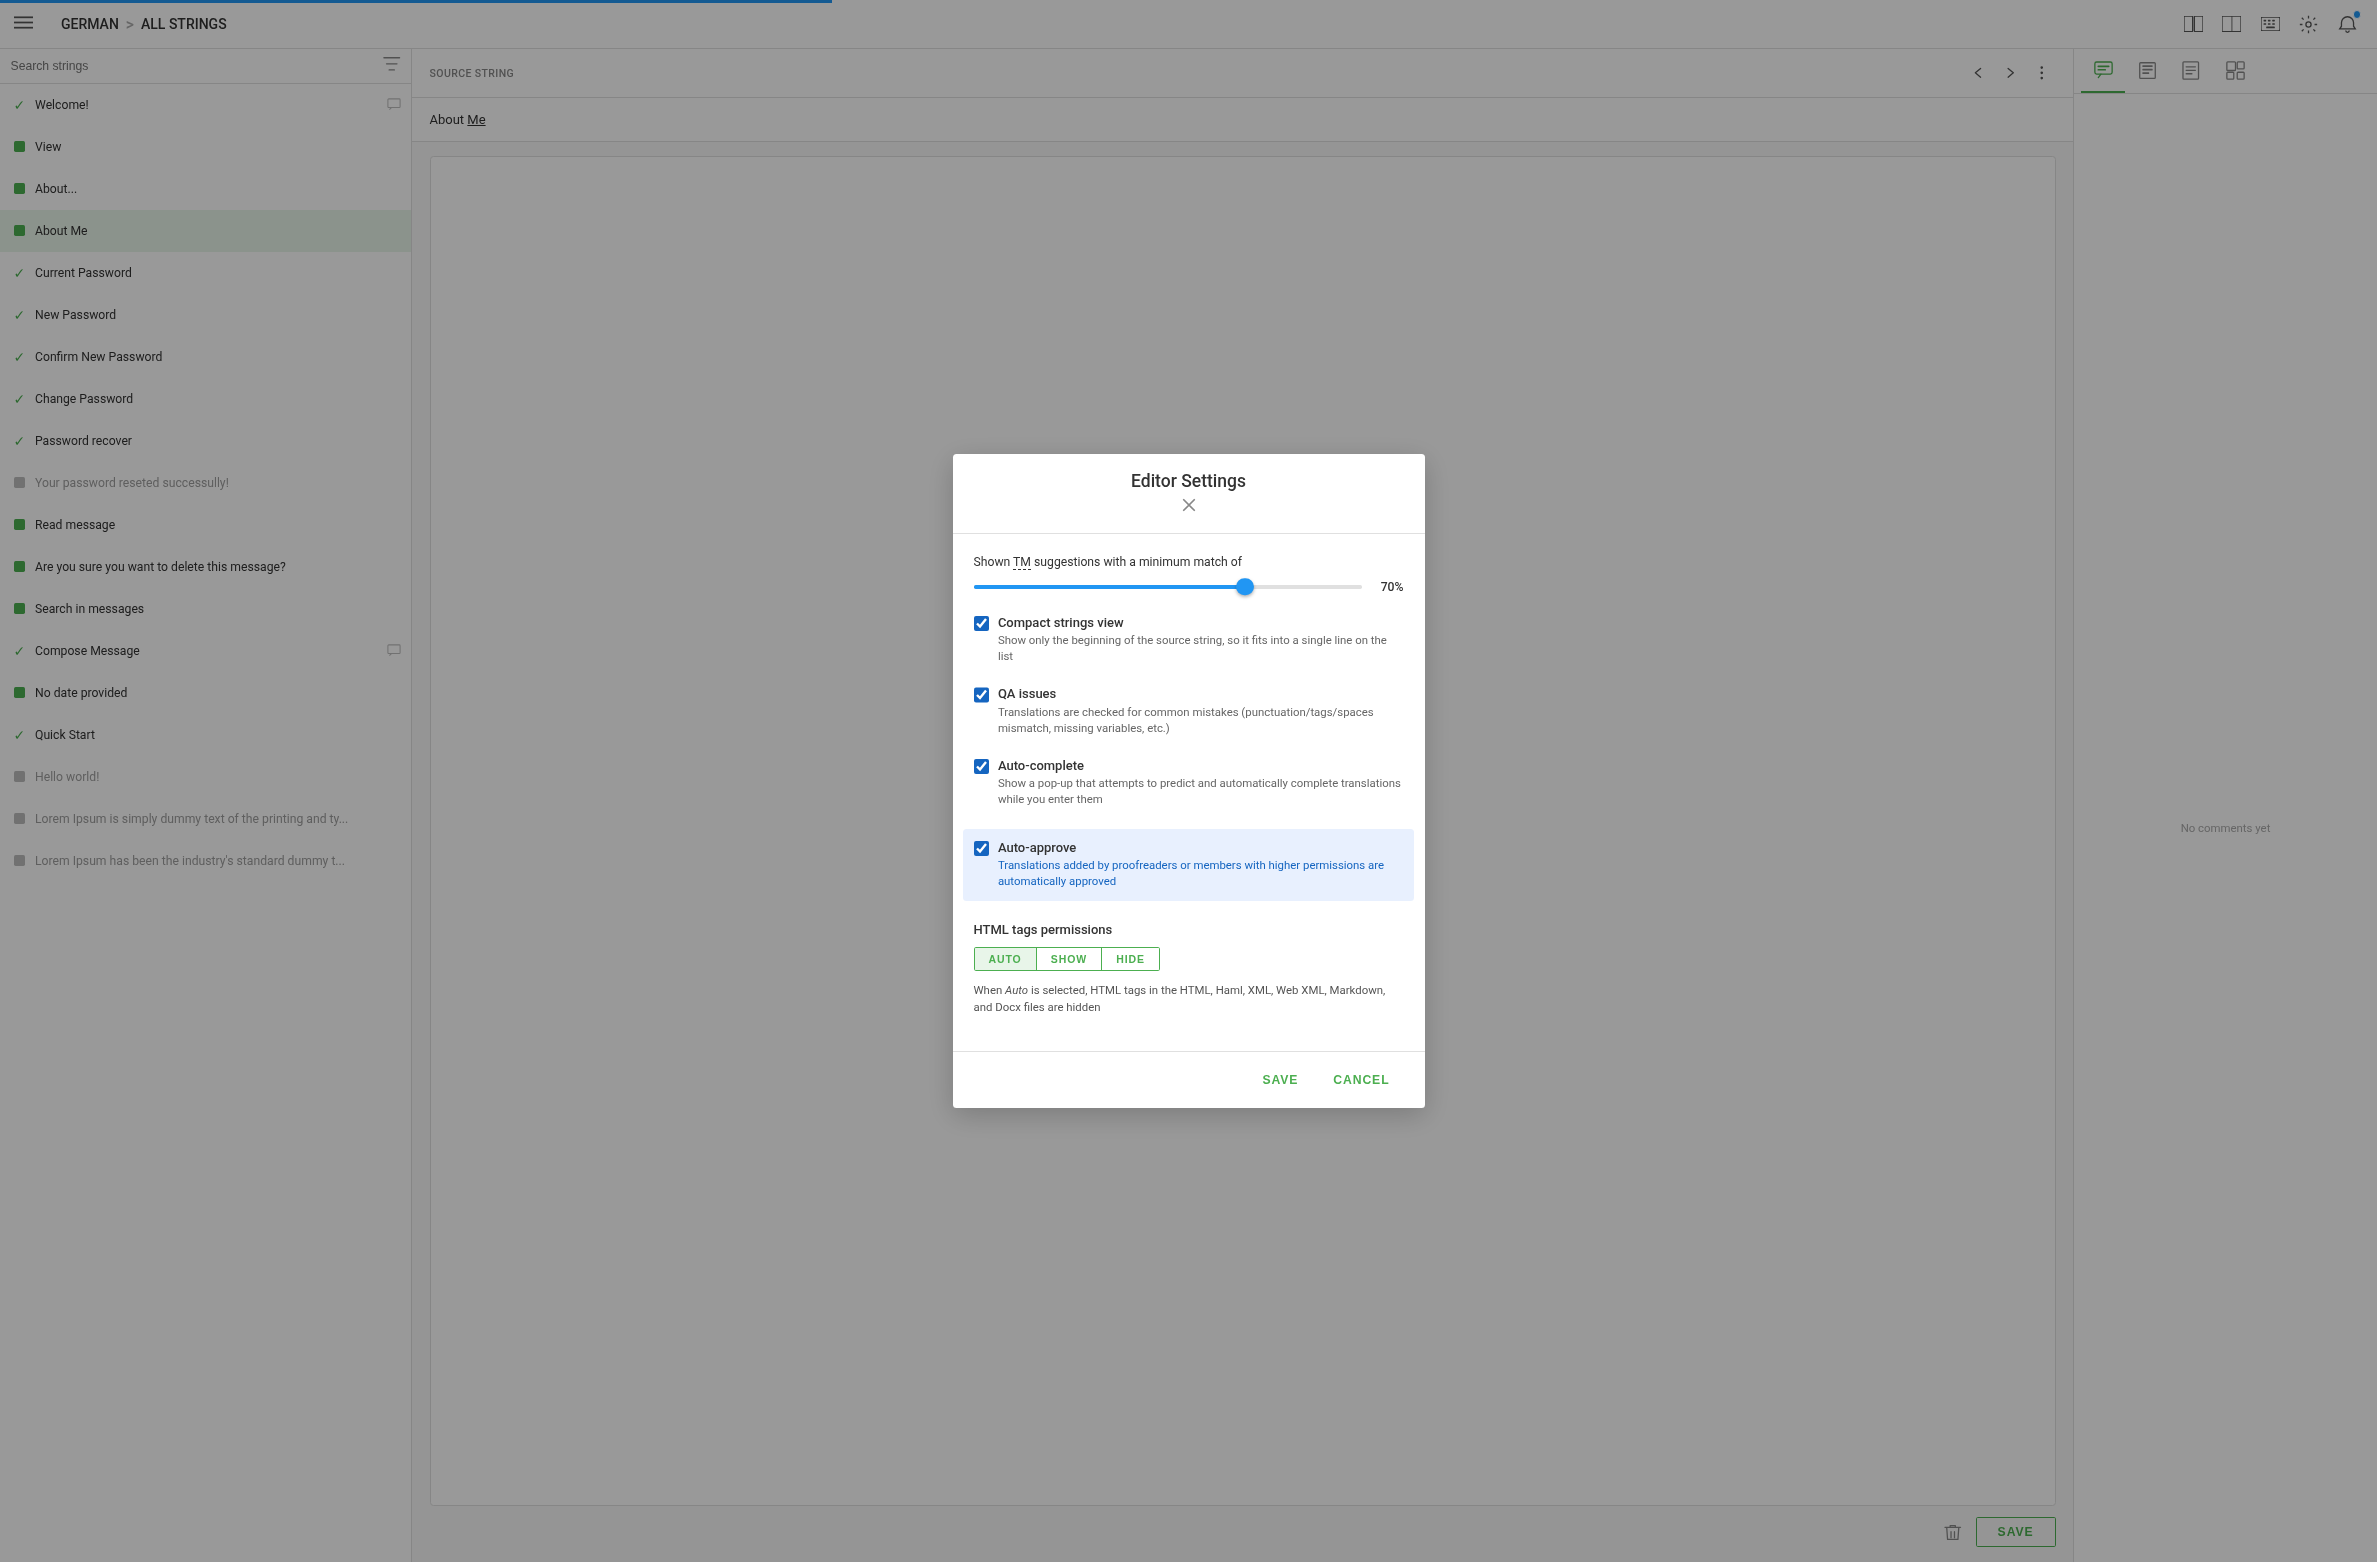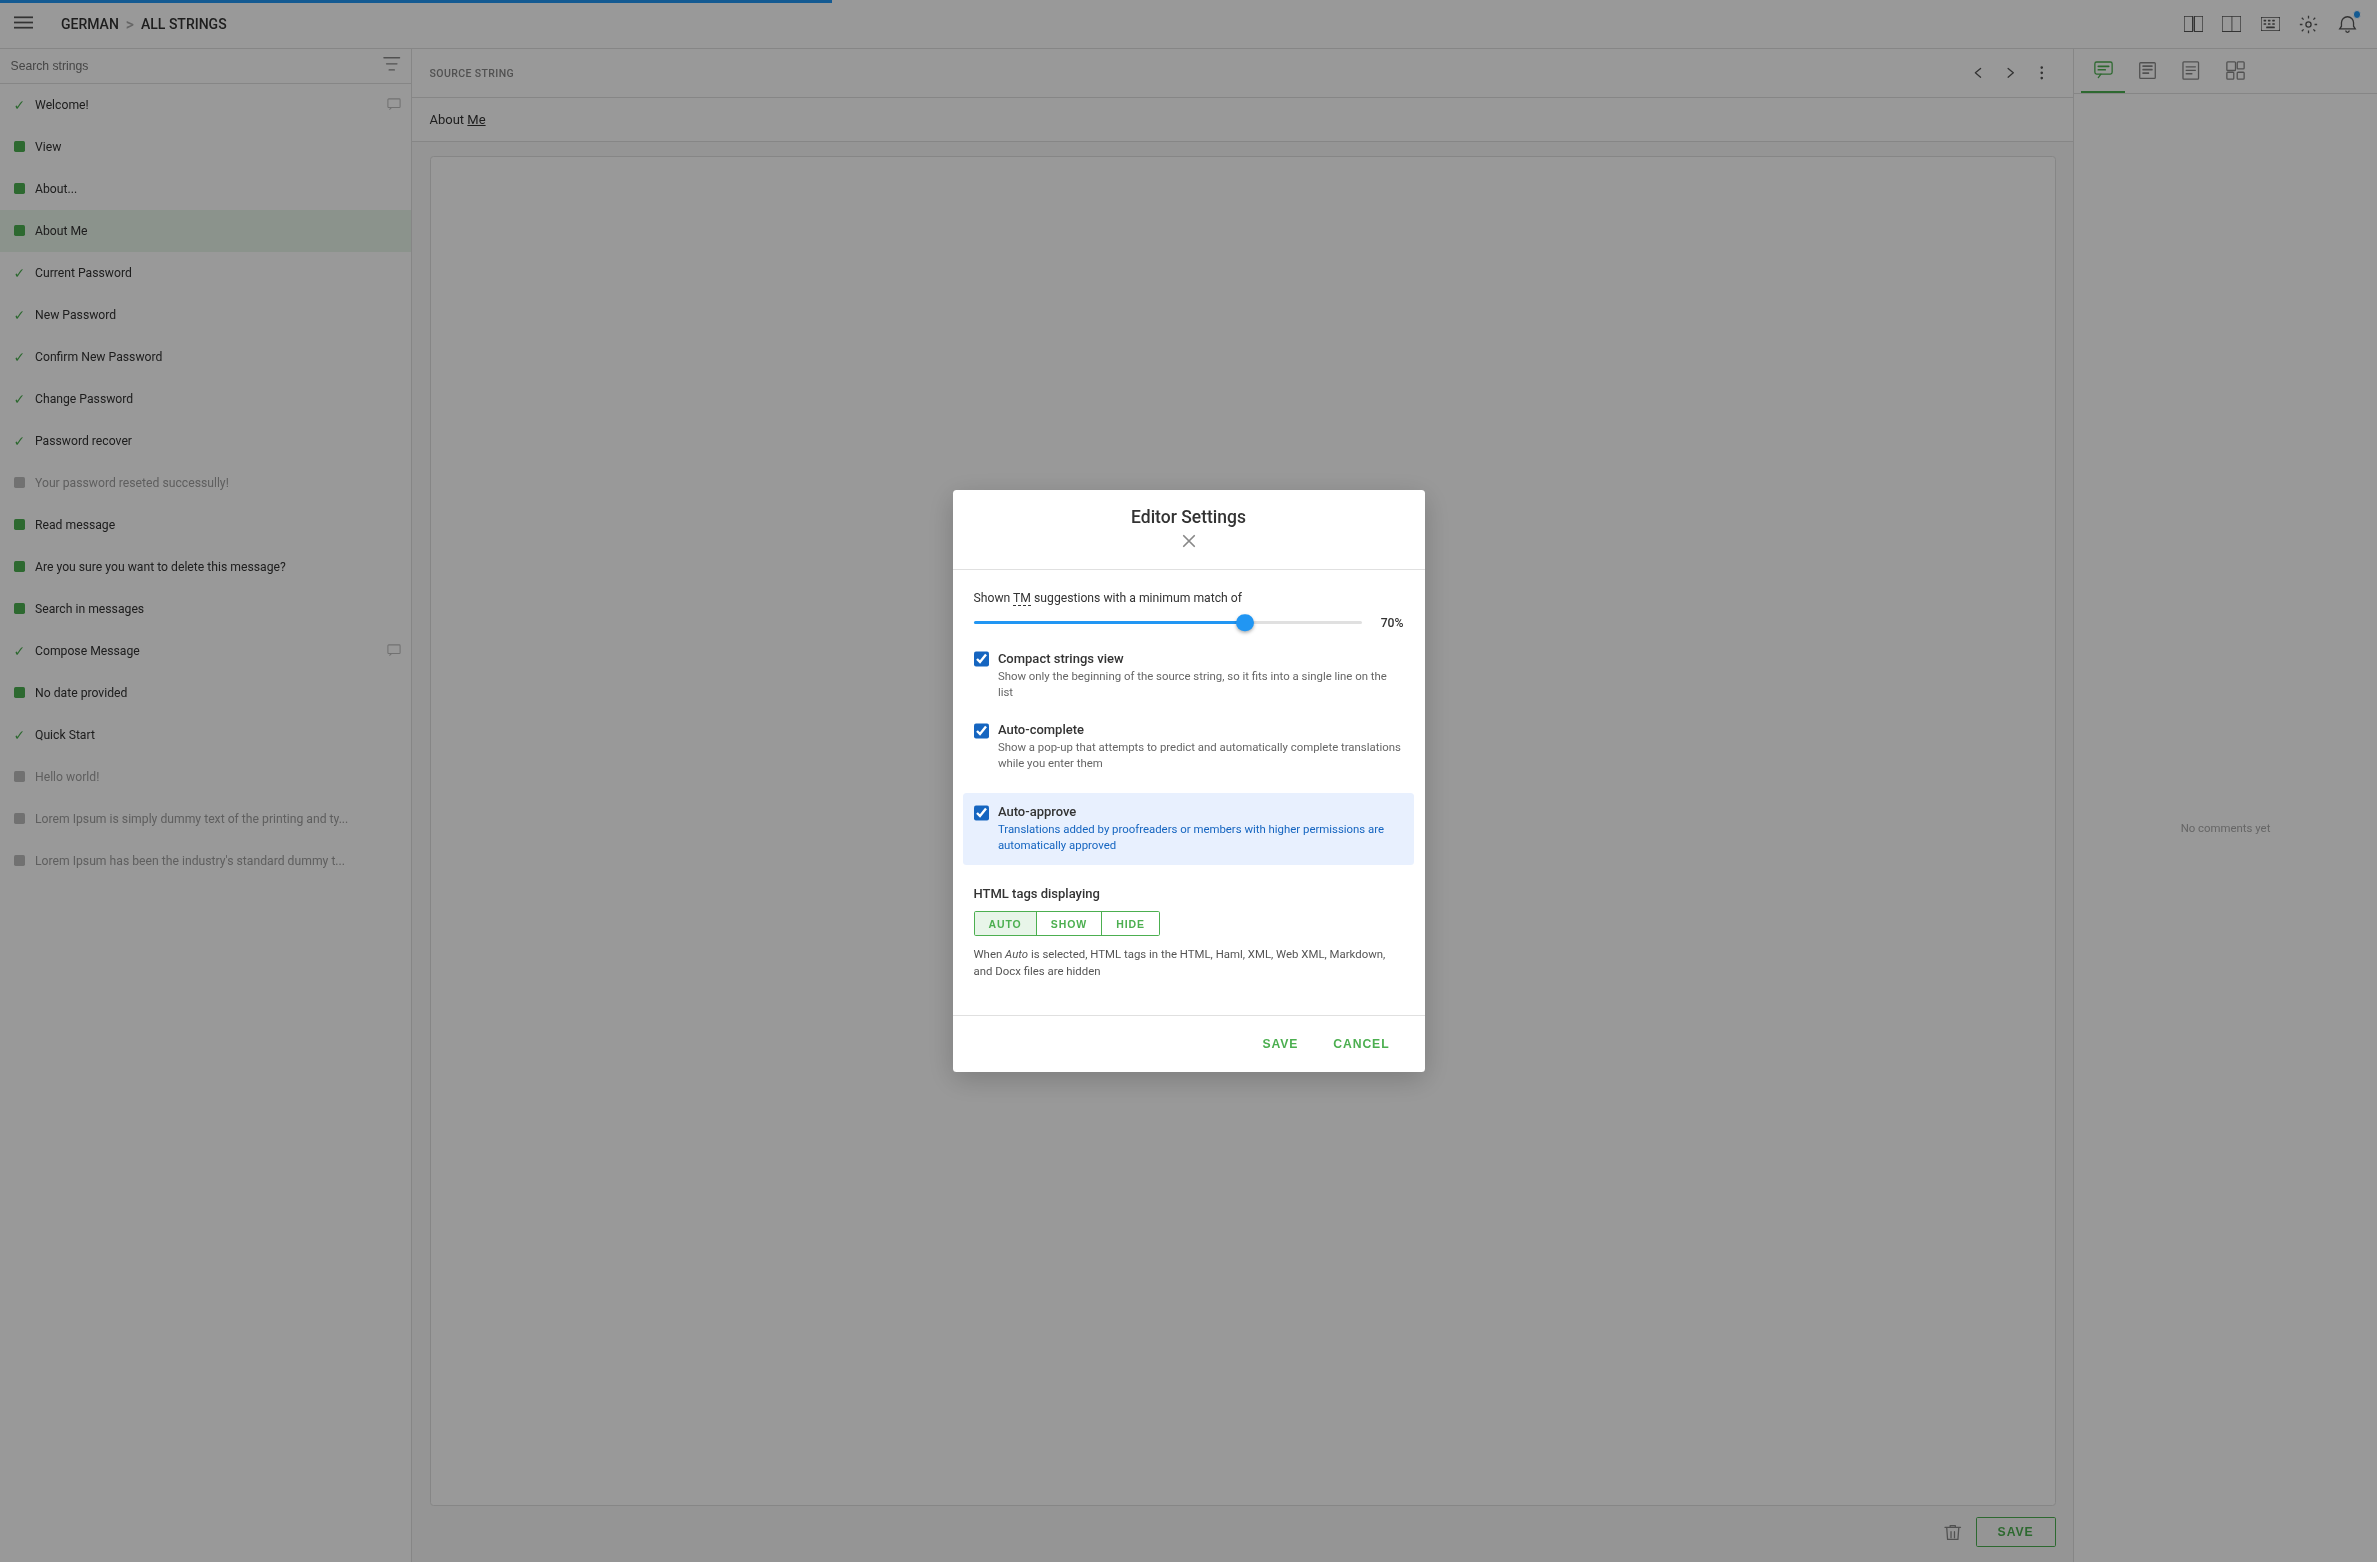--- a/index.html
+++ b/index.html
@@ -592,20 +592,29 @@
       <div class="checkbox-section">
         <div class="checkbox-row">
           <input type="checkbox" class="checkbox-input" checked="" style="">
           <div class="checkbox-content">
             <div class="checkbox-title">Compact strings view</div>
             <div class="checkbox-desc">Show only the beginning of the source string, so it fits into a single line on the list</div>
           </div>
         </div>
       </div>
 
+      <div class="checkbox-section">
+        <div class="checkbox-row">
+          <input type="checkbox" class="checkbox-input" checked="" style="">
+          <div class="checkbox-content">
+            <div class="checkbox-title">QA issues</div>
+            <div class="checkbox-desc">Translations are checked for common mistakes (punctuation/tags/spaces mismatch, missing variables, etc.)</div>
+          </div>
+        </div>
+      </div>
 
       <div class="checkbox-section">
         <div class="checkbox-row">
           <input type="checkbox" class="checkbox-input" checked="" style="">
           <div class="checkbox-content">
             <div class="checkbox-title">Auto-complete</div>
             <div class="checkbox-desc">Show a pop-up that attempts to predict and automatically complete translations while you enter them</div>
           </div>
         </div>
       </div>
@@ -614,21 +623,21 @@
         <div class="checkbox-row">
           <input type="checkbox" class="checkbox-input" checked="" style="">
           <div class="checkbox-content">
             <div class="checkbox-title">Auto-approve</div>
             <div class="checkbox-desc blue">Translations added by proofreaders or members with higher permissions are automatically approved</div>
           </div>
         </div>
       </div>
 
       <div class="html-section">
-        <div class="html-section-title">HTML tags displaying</div>
+        <div class="html-section-title">HTML tags permissions</div>
         <div class="html-btn-group">
           <button class="html-btn active">AUTO</button>
           <button class="html-btn">SHOW</button>
           <button class="html-btn">HIDE</button>
         </div>
         <div class="html-desc">
           When <em>Auto</em> is selected, HTML tags in the HTML, Haml, XML, Web XML, Markdown, and Docx files are hidden
         </div>
       </div>
 

